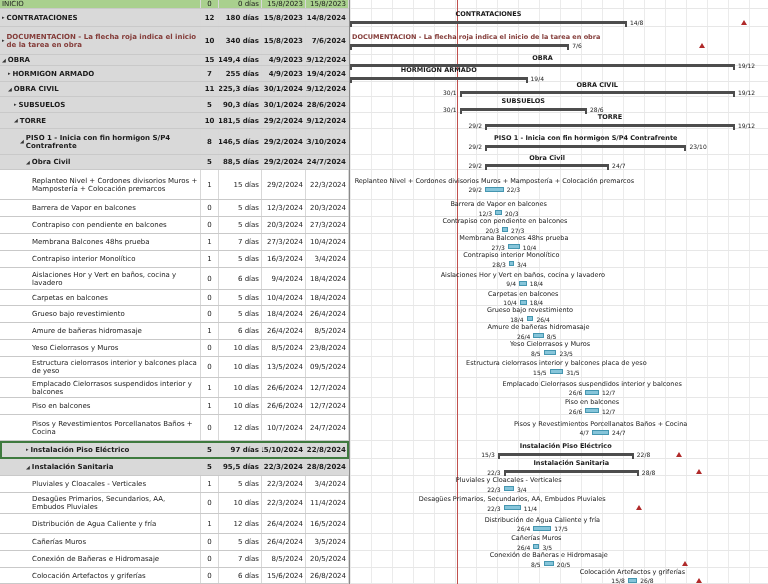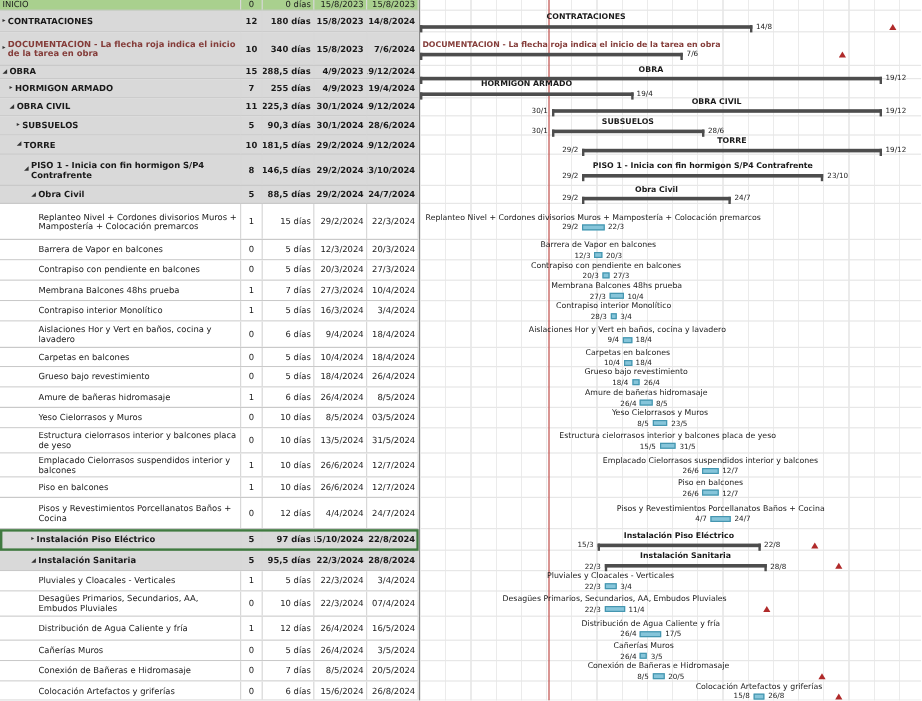--- a/index.html
+++ b/index.html
@@ -113,21 +113,21 @@
       </div>
       <div class="trow summary" style="height: 11px;">
         <div class="c name" style="padding-left: 2px;">
           <span class="tri">◢</span>
           <span class="nm">OBRA</span>
         </div>
         <div class="c num">
           <span>15</span>
         </div>
         <div class="c r">
-          <span>288,5 días</span>
+          <span>149,4 días</span>
         </div>
         <div class="c r">
           <span>4/9/2023</span>
         </div>
         <div class="c r">
           <span>19/12/2024</span>
         </div>
       </div>
       <div class="trow summary" style="height: 16px;">
         <div class="c name" style="padding-left: 8px;">
@@ -397,38 +397,38 @@
         <div class="c num">
           <span>0</span>
         </div>
         <div class="c r">
           <span>10 días</span>
         </div>
         <div class="c r">
           <span>8/5/2024</span>
         </div>
         <div class="c r">
-          <span>03/5/2024</span>
+          <span>23/8/2024</span>
         </div>
       </div>
       <div class="trow" style="height: 21px;">
         <div class="c name" style="padding-left: 32px;">
           <span class="nm">Estructura cielorrasos interior y balcones placa de yeso</span>
         </div>
         <div class="c num">
           <span>0</span>
         </div>
         <div class="c r">
           <span>10 días</span>
         </div>
         <div class="c r">
           <span>13/5/2024</span>
         </div>
         <div class="c r">
-          <span>31/5/2024</span>
+          <span>09/5/2024</span>
         </div>
       </div>
       <div class="trow" style="height: 20px;">
         <div class="c name" style="padding-left: 32px;">
           <span class="nm">Emplacado Cielorrasos suspendidos interior y balcones</span>
         </div>
         <div class="c num">
           <span>1</span>
         </div>
         <div class="c r">
@@ -462,21 +462,21 @@
         <div class="c name" style="padding-left: 32px;">
           <span class="nm">Pisos y Revestimientos Porcellanatos Baños + Cocina</span>
         </div>
         <div class="c num">
           <span>0</span>
         </div>
         <div class="c r">
           <span>12 días</span>
         </div>
         <div class="c r">
-          <span>4/4/2024</span>
+          <span>10/7/2024</span>
         </div>
         <div class="c r">
           <span>24/7/2024</span>
         </div>
       </div>
       <div class="trow summary selected" style="height: 18px;">
         <div class="c name" style="padding-left: 26px;">
           <span class="tri">▸</span>
           <span class="nm">Instalación Piso Eléctrico</span>
         </div>
@@ -535,21 +535,21 @@
         <div class="c num">
           <span>0</span>
         </div>
         <div class="c r">
           <span>10 días</span>
         </div>
         <div class="c r">
           <span>22/3/2024</span>
         </div>
         <div class="c r">
-          <span>07/4/2024</span>
+          <span>11/4/2024</span>
         </div>
       </div>
       <div class="trow" style="height: 20px;">
         <div class="c name" style="padding-left: 32px;">
           <span class="nm">Distribución de Agua Caliente y fría</span>
         </div>
         <div class="c num">
           <span>1</span>
         </div>
         <div class="c r">

